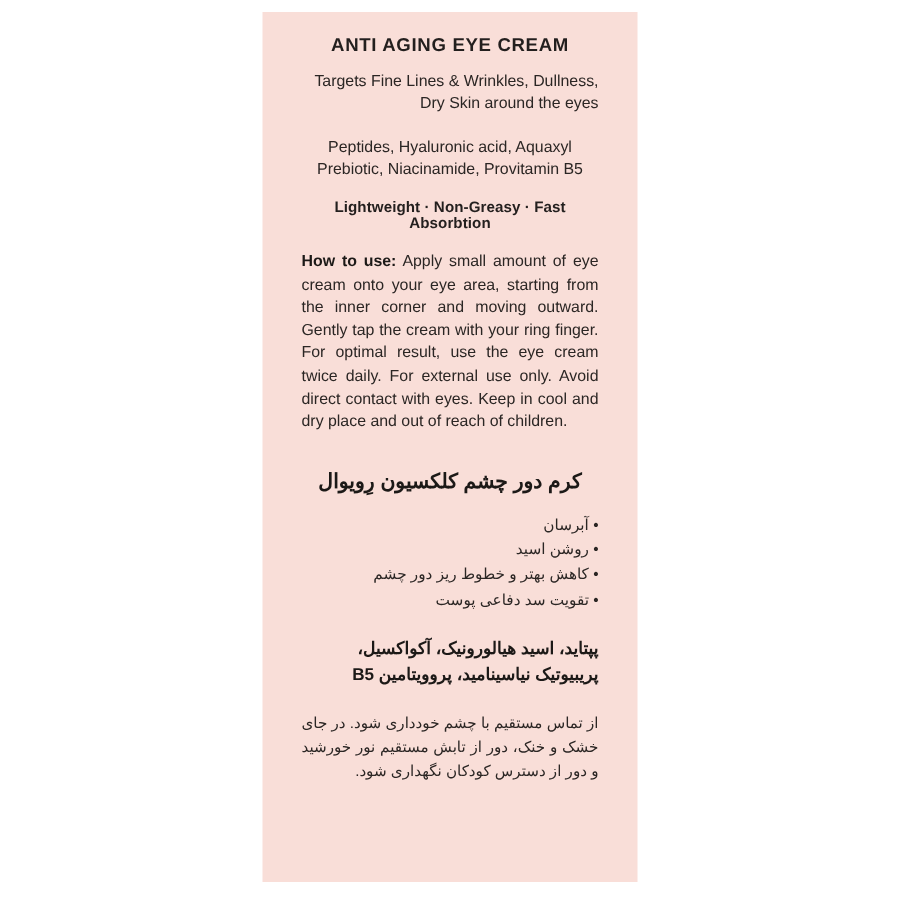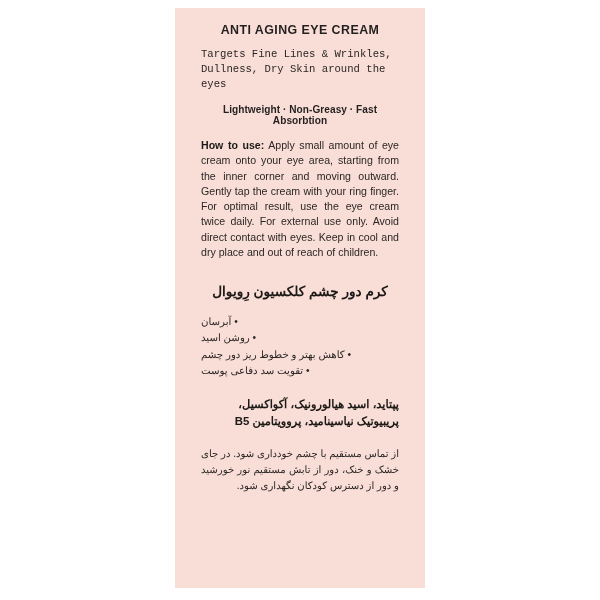--- a/index.html
+++ b/index.html
@@ -48,23 +48,22 @@
     letter-spacing: 0.45px;
     text-align: center;
     line-height: 1.3;
     color: #231f1e;
   }
 
   #product-claims {
     margin: 9px 0 0 0;
     font-size: 10.6px;
     line-height: 1.42;
-    text-align: left;
+    text-align: right;
     color: #2b2624;
-    font-family: Liberation Mono, monospace;
   }
 
   #ingredients-en {
     margin: 14px 0 0 0;
     font-size: 10.6px;
     line-height: 1.42;
     text-align: center;
     color: #2b2624;
   }
 
@@ -105,21 +104,21 @@
     line-height: 1.45;
     color: #1c1917;
   }
 
   #benefits-fa {
     margin: 12px 0 0 0;
     padding: 0;
     list-style: none;
     font-size: 10.2px;
     line-height: 1.62;
-    text-align: left;
+    text-align: right;
     color: #2b2624;
   }
   #benefits-fa li::before {
     content: "\2022\00a0";
   }
 
   #ingredients-fa {
     margin: 16px 0 0 0;
     font-size: 11.4px;
     font-weight: 700;
@@ -152,20 +151,21 @@
 <div id="stage">
 
   <div id="label-panel">
 
     <div class="ltr">
 
       <h1 id="product-title">ANTI AGING EYE CREAM</h1>
 
       <p id="product-claims">Targets Fine Lines &amp; Wrinkles, Dullness, Dry Skin around the eyes</p>
 
+      <p id="ingredients-en">Peptides, Hyaluronic acid, Aquaxyl Prebiotic, Niacinamide, Provitamin B5</p>
 
       <p id="benefits-en">Lightweight · Non-Greasy · Fast Absorbtion</p>
 
       <p id="howto-en"><span class="lead">How to use:</span><span> Apply small amount of eye cream onto your eye area, starting from the inner corner and moving outward. Gently tap the cream with your ring finger. For optimal result, use the eye cream twice daily. For external use only. Avoid direct contact with eyes. Keep in cool and dry place and out of reach of children.</span></p>
     </div>
 
     <div class="rtl">
 
       <h2 id="title-fa">کرم دور چشم کلکسیون رِویوال</h2>
 

